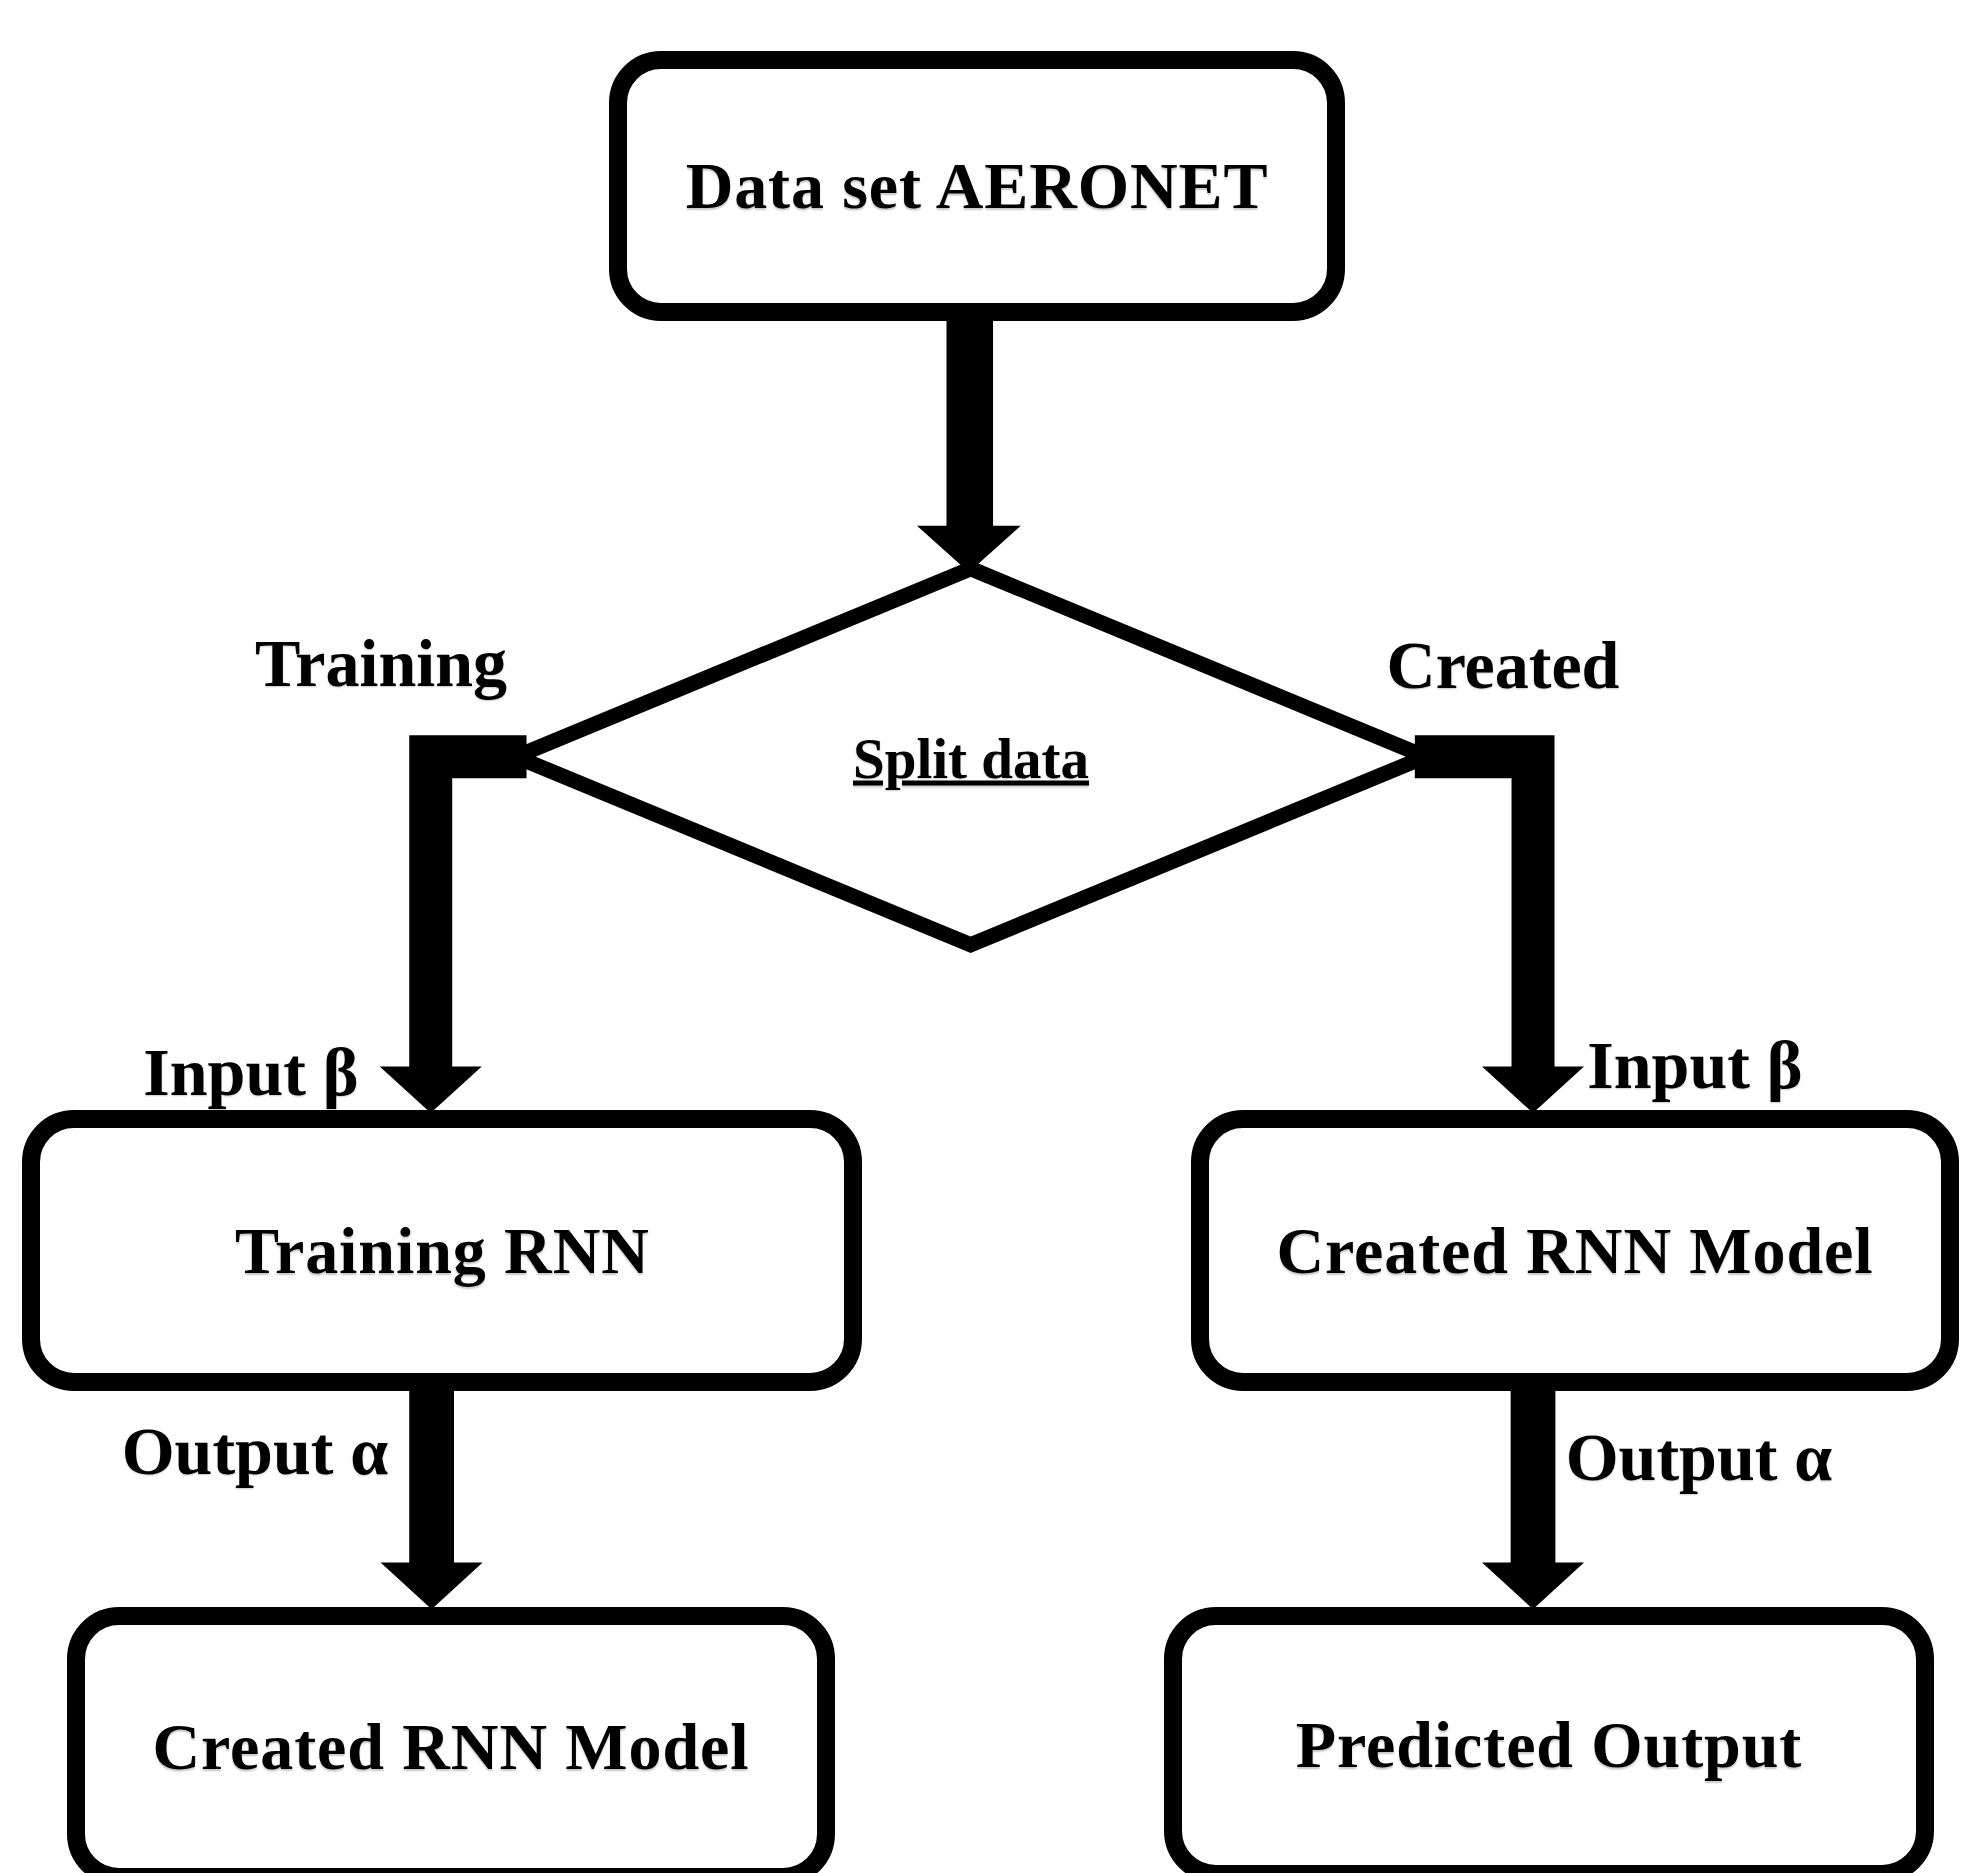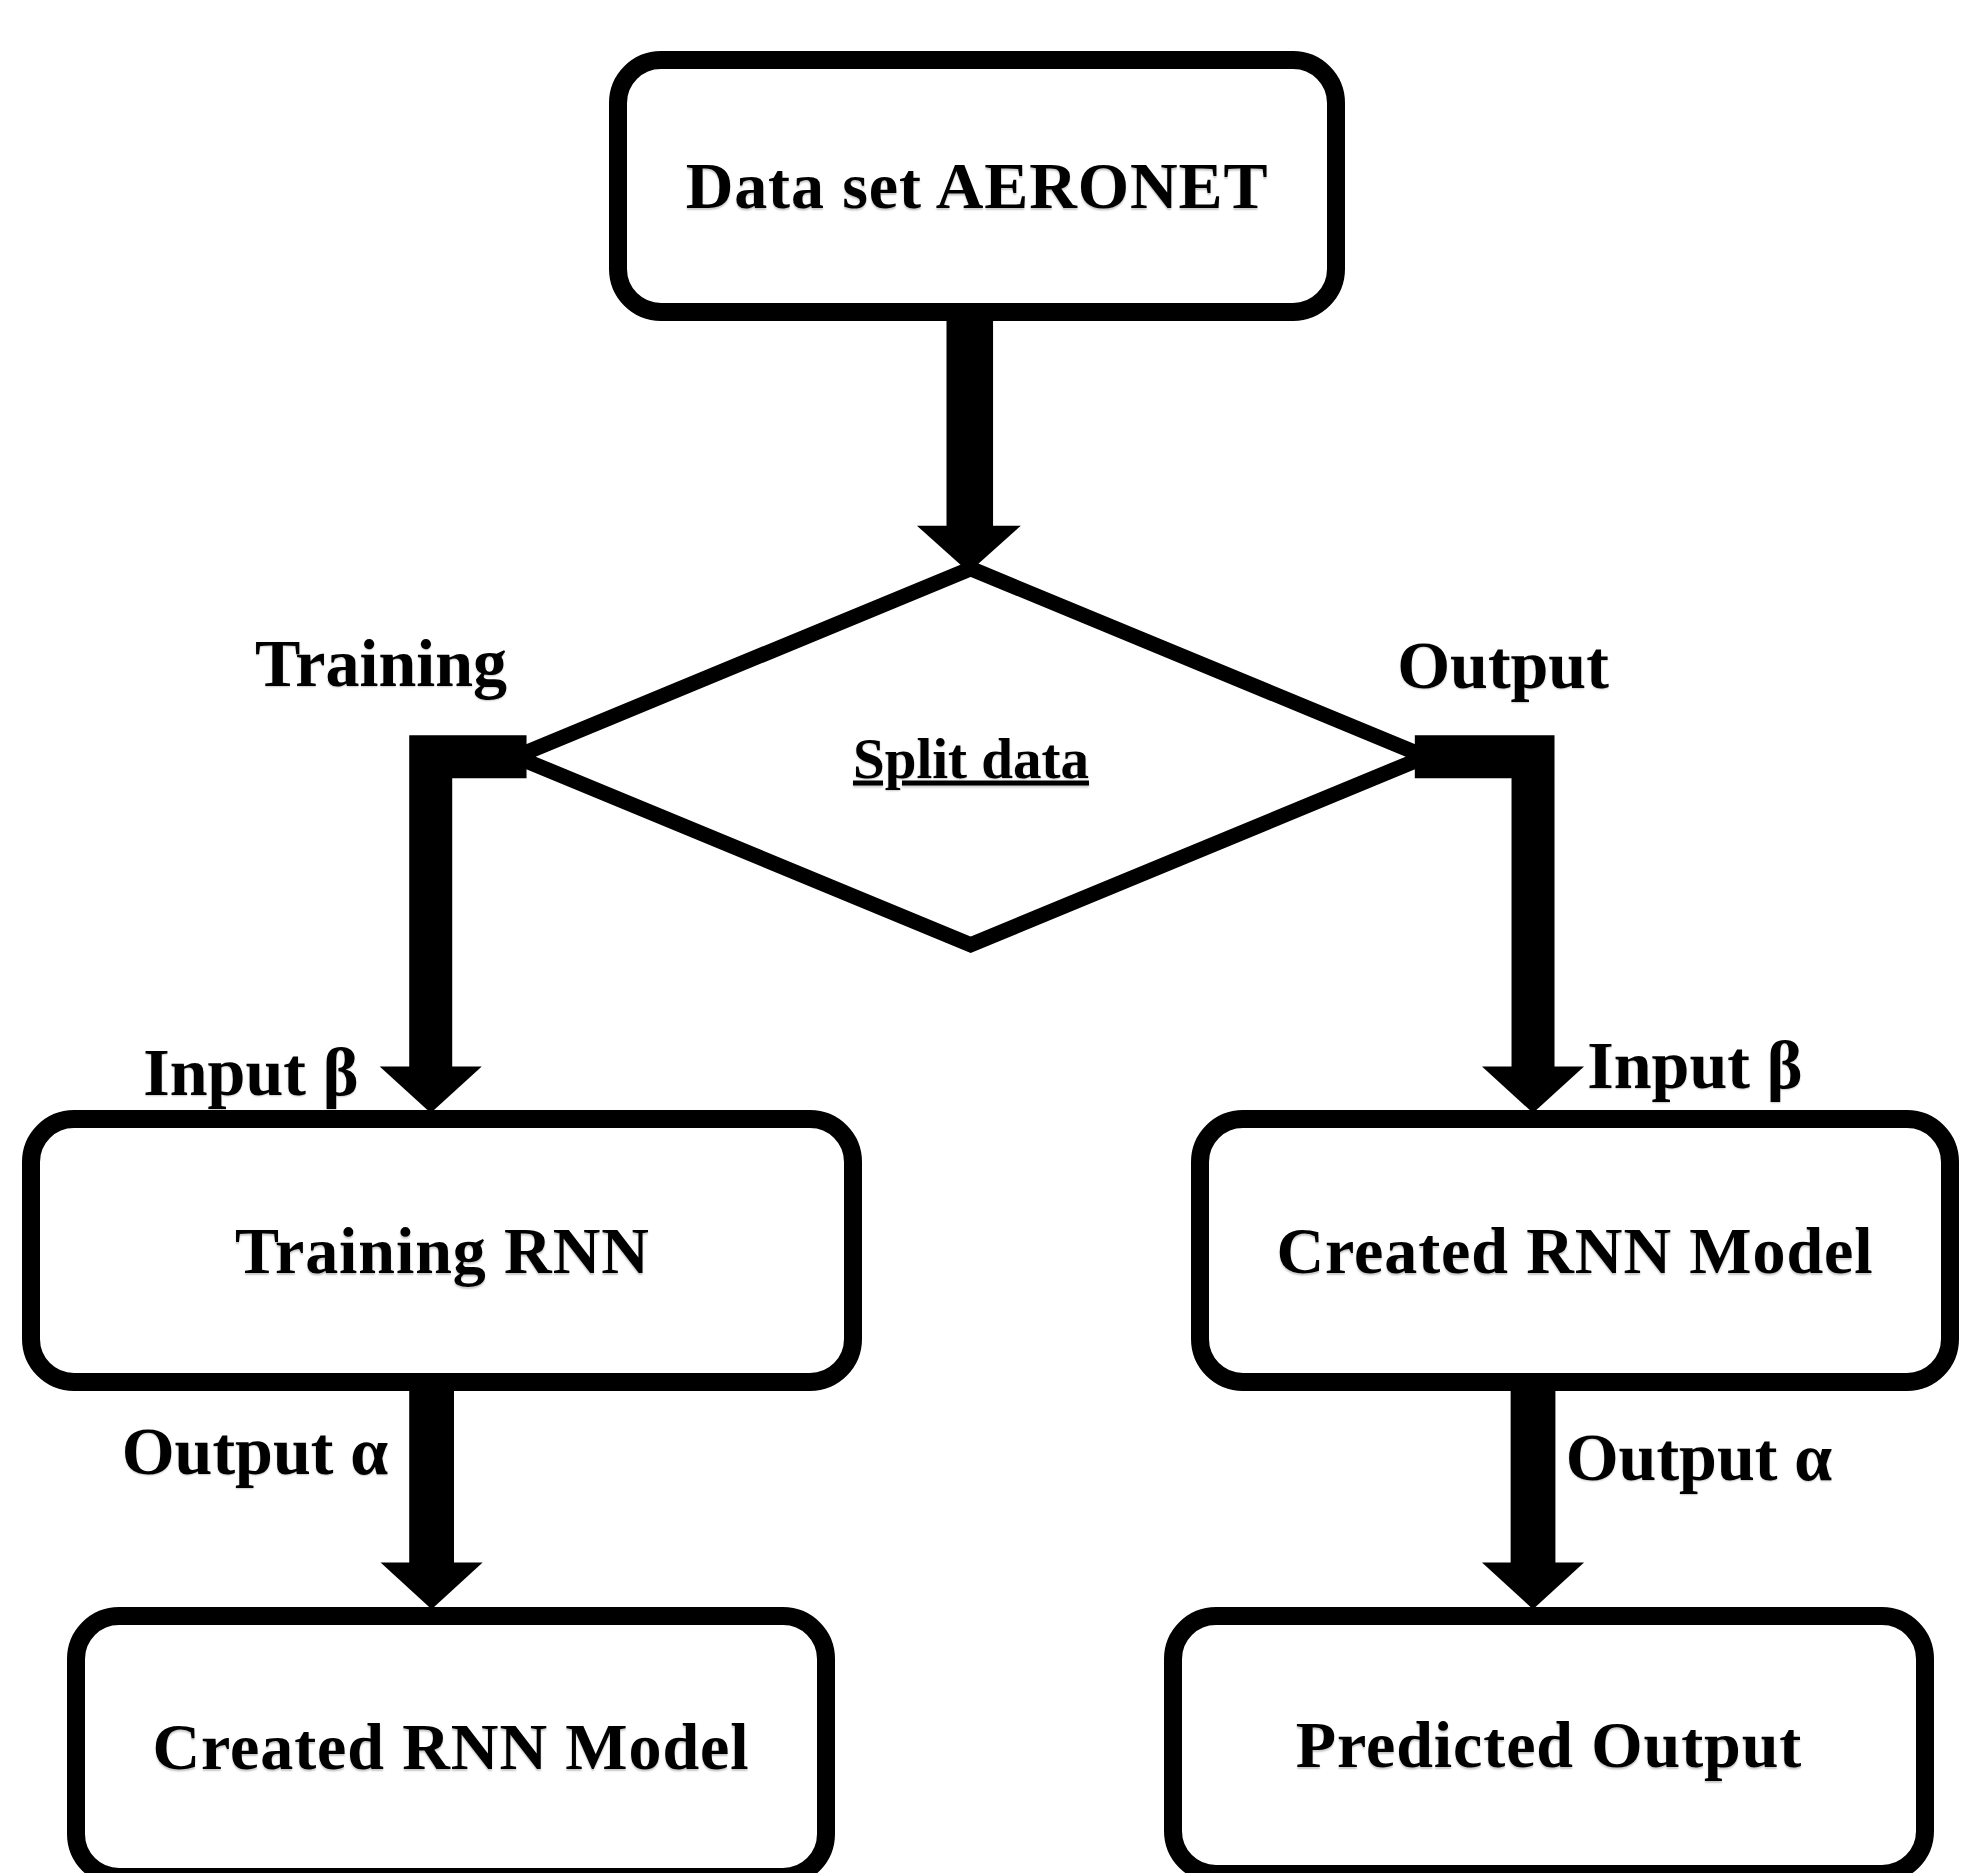--- a/index.html
+++ b/index.html
@@ -127,21 +127,21 @@
   </div>
 
   <div class="node" id="node-predicted">
     <span class="node-label">Predicted Output</span>
   </div>
 
   <div class="diamond-label">Split data</div>
 
   <div class="edge-label" id="label-training">Training</div>
 
-  <div class="edge-label" id="label-testing">Output</div>
+  <div class="edge-label" id="label-testing">Created</div>
 
   <div class="edge-label" id="label-input-beta-left">Input β</div>
 
   <div class="edge-label" id="label-input-beta-right">Input β</div>
 
   <div class="edge-label" id="label-output-alpha-left">Output α</div>
 
   <div class="edge-label" id="label-output-alpha-right">Output α</div>
 
 </div>

